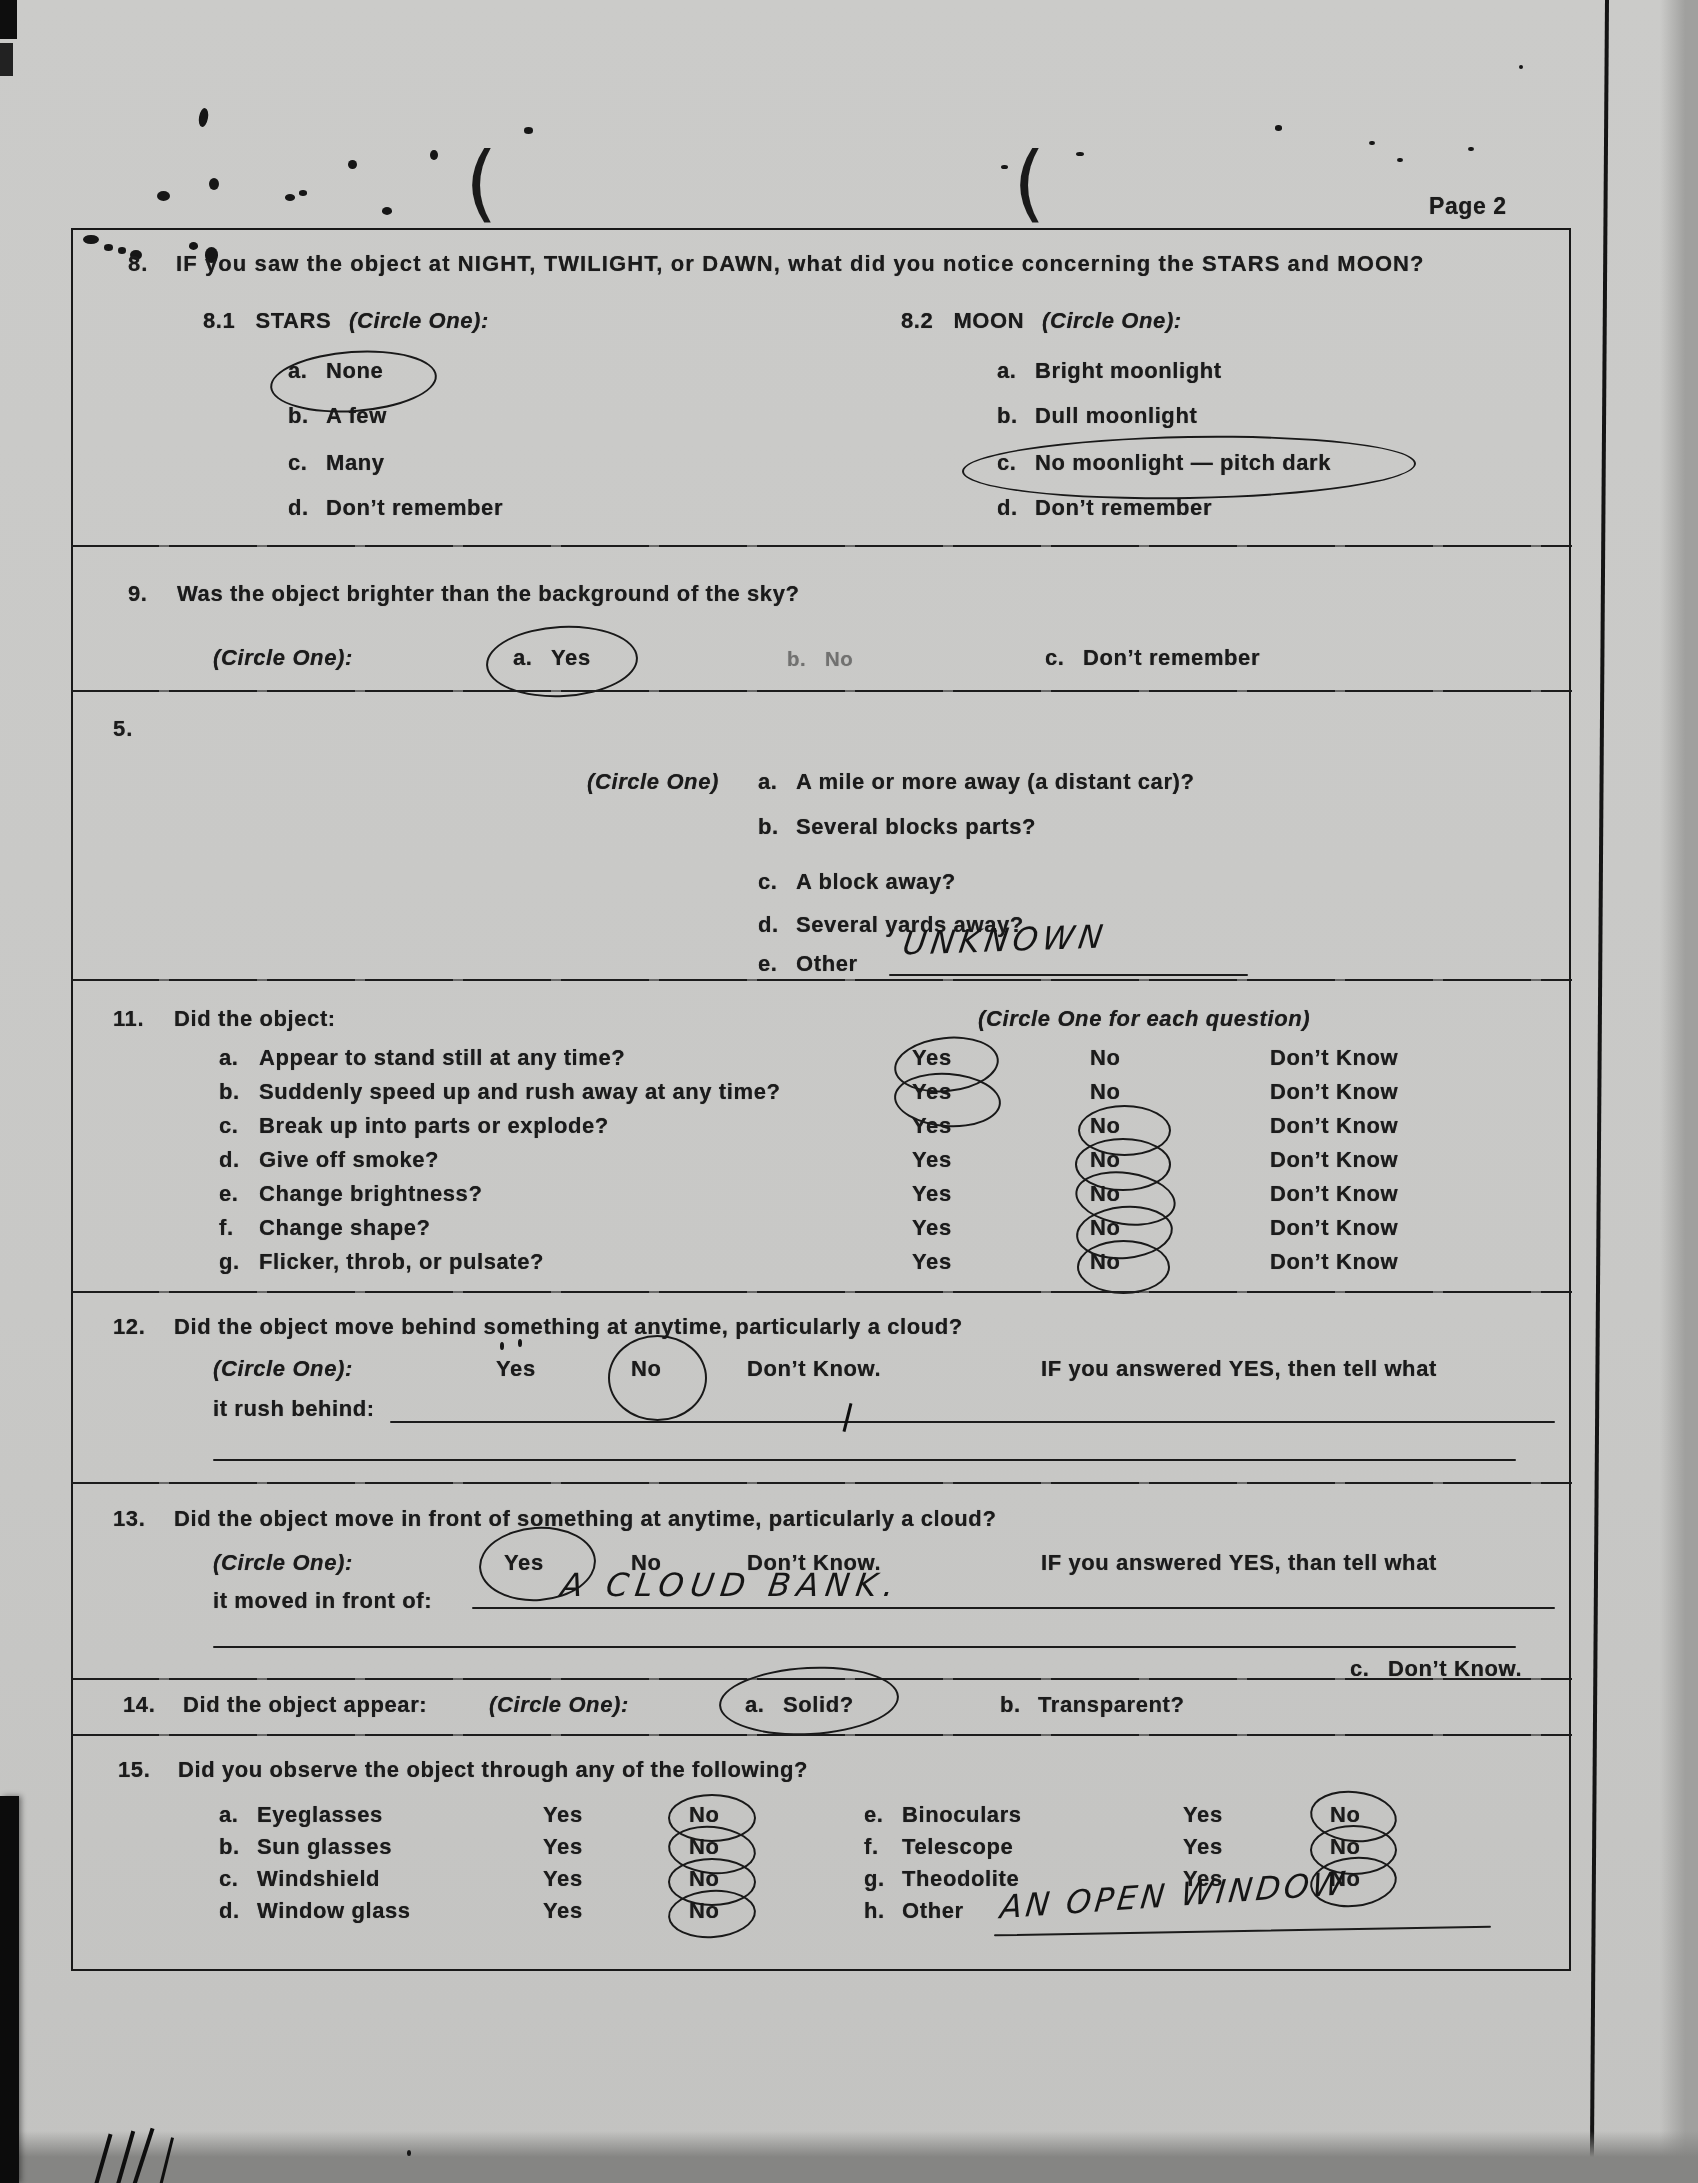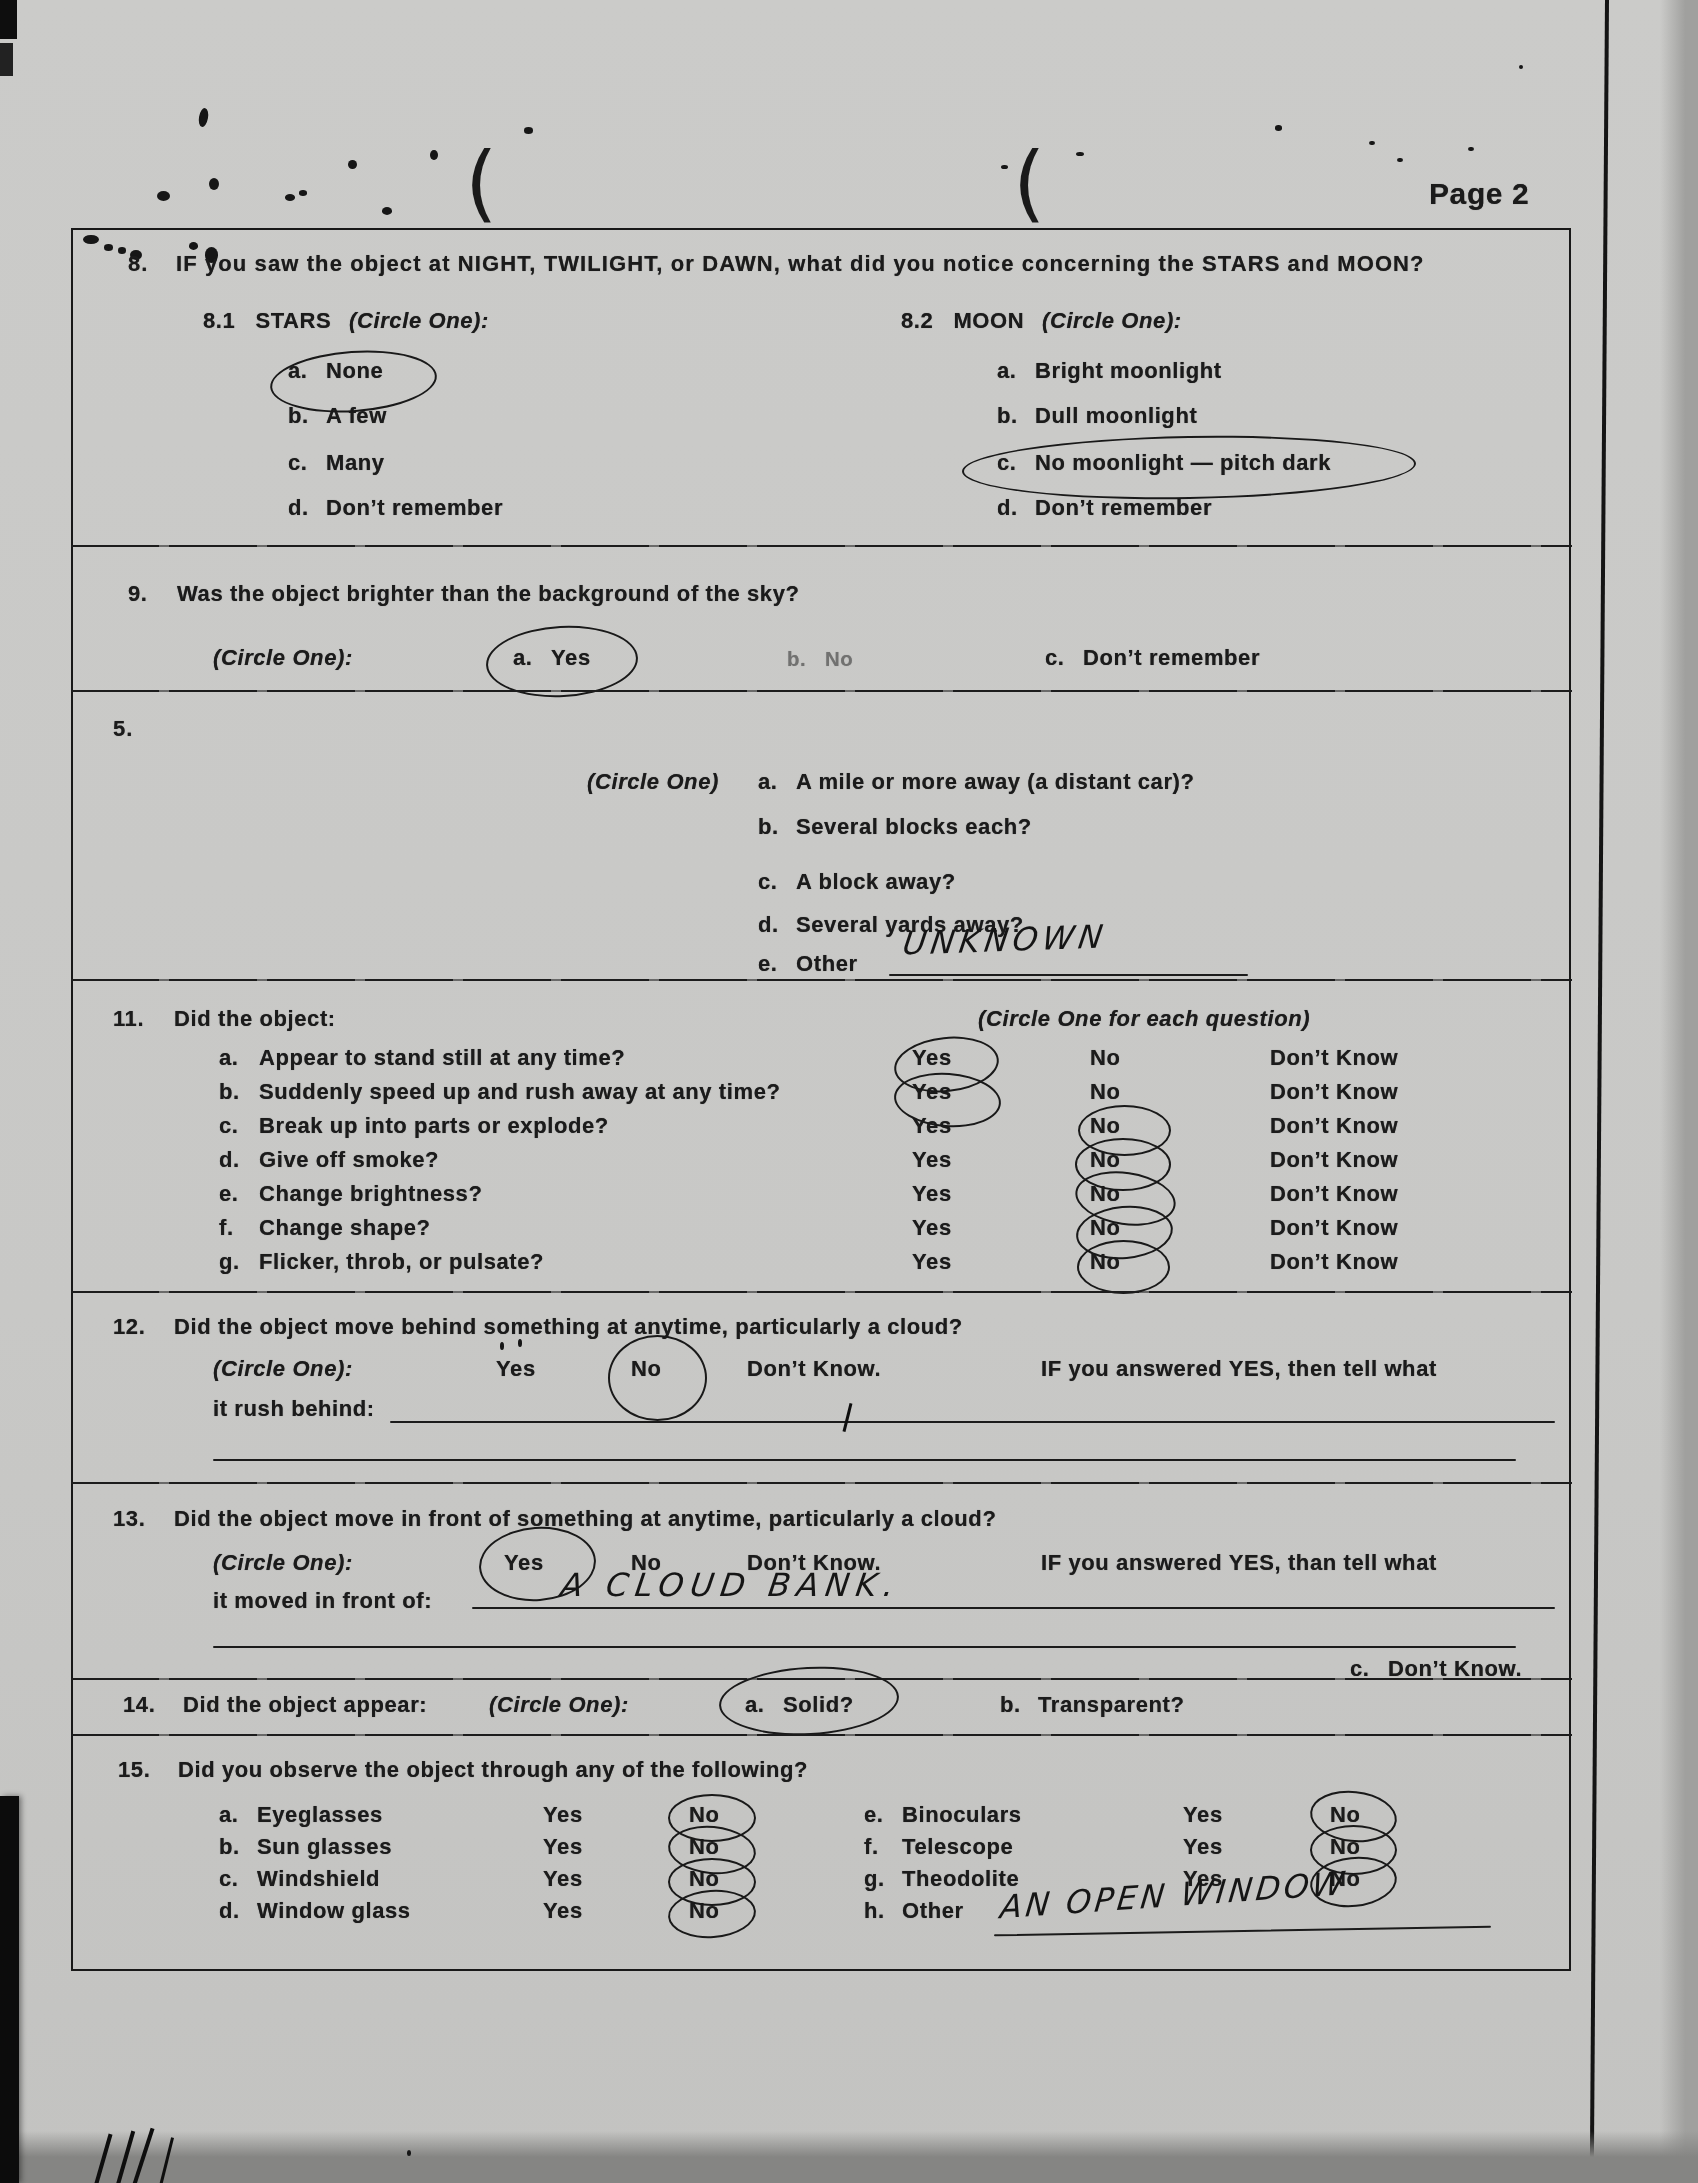--- a/index.html
+++ b/index.html
@@ -69,21 +69,21 @@
     <div class="rband"></div>
     <div class="bband"></div>
     <div class="lstrip"></div>
     <div class="stroke" style="left:101px;top:2133px;width:3.9px;height:55px;transform:rotate(16deg)"></div>
     <div class="stroke" style="left:123px;top:2130px;width:4.4px;height:60px;transform:rotate(16deg)"></div>
     <div class="stroke" style="left:141px;top:2127px;width:4.4px;height:62px;transform:rotate(18deg)"></div>
     <div class="stroke" style="left:165px;top:2137px;width:3.3px;height:50px;transform:rotate(14deg)"></div>
     <div class="speck" style="left:407px;top:2150px;width:4.4px;height:5.5px"></div>
   </div>
 
-  <div class="t" style="left:1429px;top:181px;font-size:30px">Page 2</div>
+  <div class="t" style="left:1429px;top:194px;font-size:23px">Page 2</div>
 
   <div class="formbox"></div>
 
   <div class="t wide" style="left:128px;top:251px">8.</div>
   <div class="t wide" style="left:176px;top:251px">IF you saw the object at NIGHT, TWILIGHT, or DAWN, what did you notice concerning the STARS and MOON?</div>
 
   <div class="t" style="left:203px;top:308px">
     <span>8.1</span>
     <span style="margin-left:13.3px">STARS</span>
     <span class="it" style="margin-left:11px">(Circle One):</span>
@@ -115,21 +115,21 @@
   <div class="t" style="left:513px;top:645px"><span class="let">a.</span><span>Yes</span></div>
   <div class="t faint" style="left:787px;top:647px"><span class="let">b.</span><span>No</span></div>
   <div class="t" style="left:1045px;top:645px"><span class="let">c.</span><span>Don’t remember</span></div>
   <div class="circ" style="left:486px;top:626px;width:148px;height:67px;transform:rotate(-3deg)"></div>
 
   <div class="sep" style="top:690px"></div>
 
   <div class="t wide" style="left:113px;top:716px">5.</div>
   <div class="t it" style="left:587px;top:769px">(Circle One)</div>
   <div class="t" style="left:758px;top:769px"><span class="let">a.</span><span>A mile or more away (a distant car)?</span></div>
-  <div class="t" style="left:758px;top:814px"><span class="let">b.</span><span>Several blocks each?</span></div>
+  <div class="t" style="left:758px;top:814px"><span class="let">b.</span><span>Several blocks parts?</span></div>
   <div class="t" style="left:758px;top:869px"><span class="let">c.</span><span>A block away?</span></div>
   <div class="t" style="left:758px;top:912px"><span class="let">d.</span><span>Several yards away?</span></div>
   <div class="t" style="left:758px;top:951px"><span class="let">e.</span><span>Other</span></div>
   <div class="hand" style="left:903px;top:921px;font-size:32px;letter-spacing:4.4px;transform:rotate(-2deg) skewX(-10deg)">UNKNOWN</div>
   <div class="uline" style="left:889px;top:974px;width:359px"></div>
 
   <div class="sep" style="top:979px"></div>
 
   <div class="t" style="left:113px;top:1006px">11.</div>
   <div class="t" style="left:174px;top:1006px">Did the object:</div>

